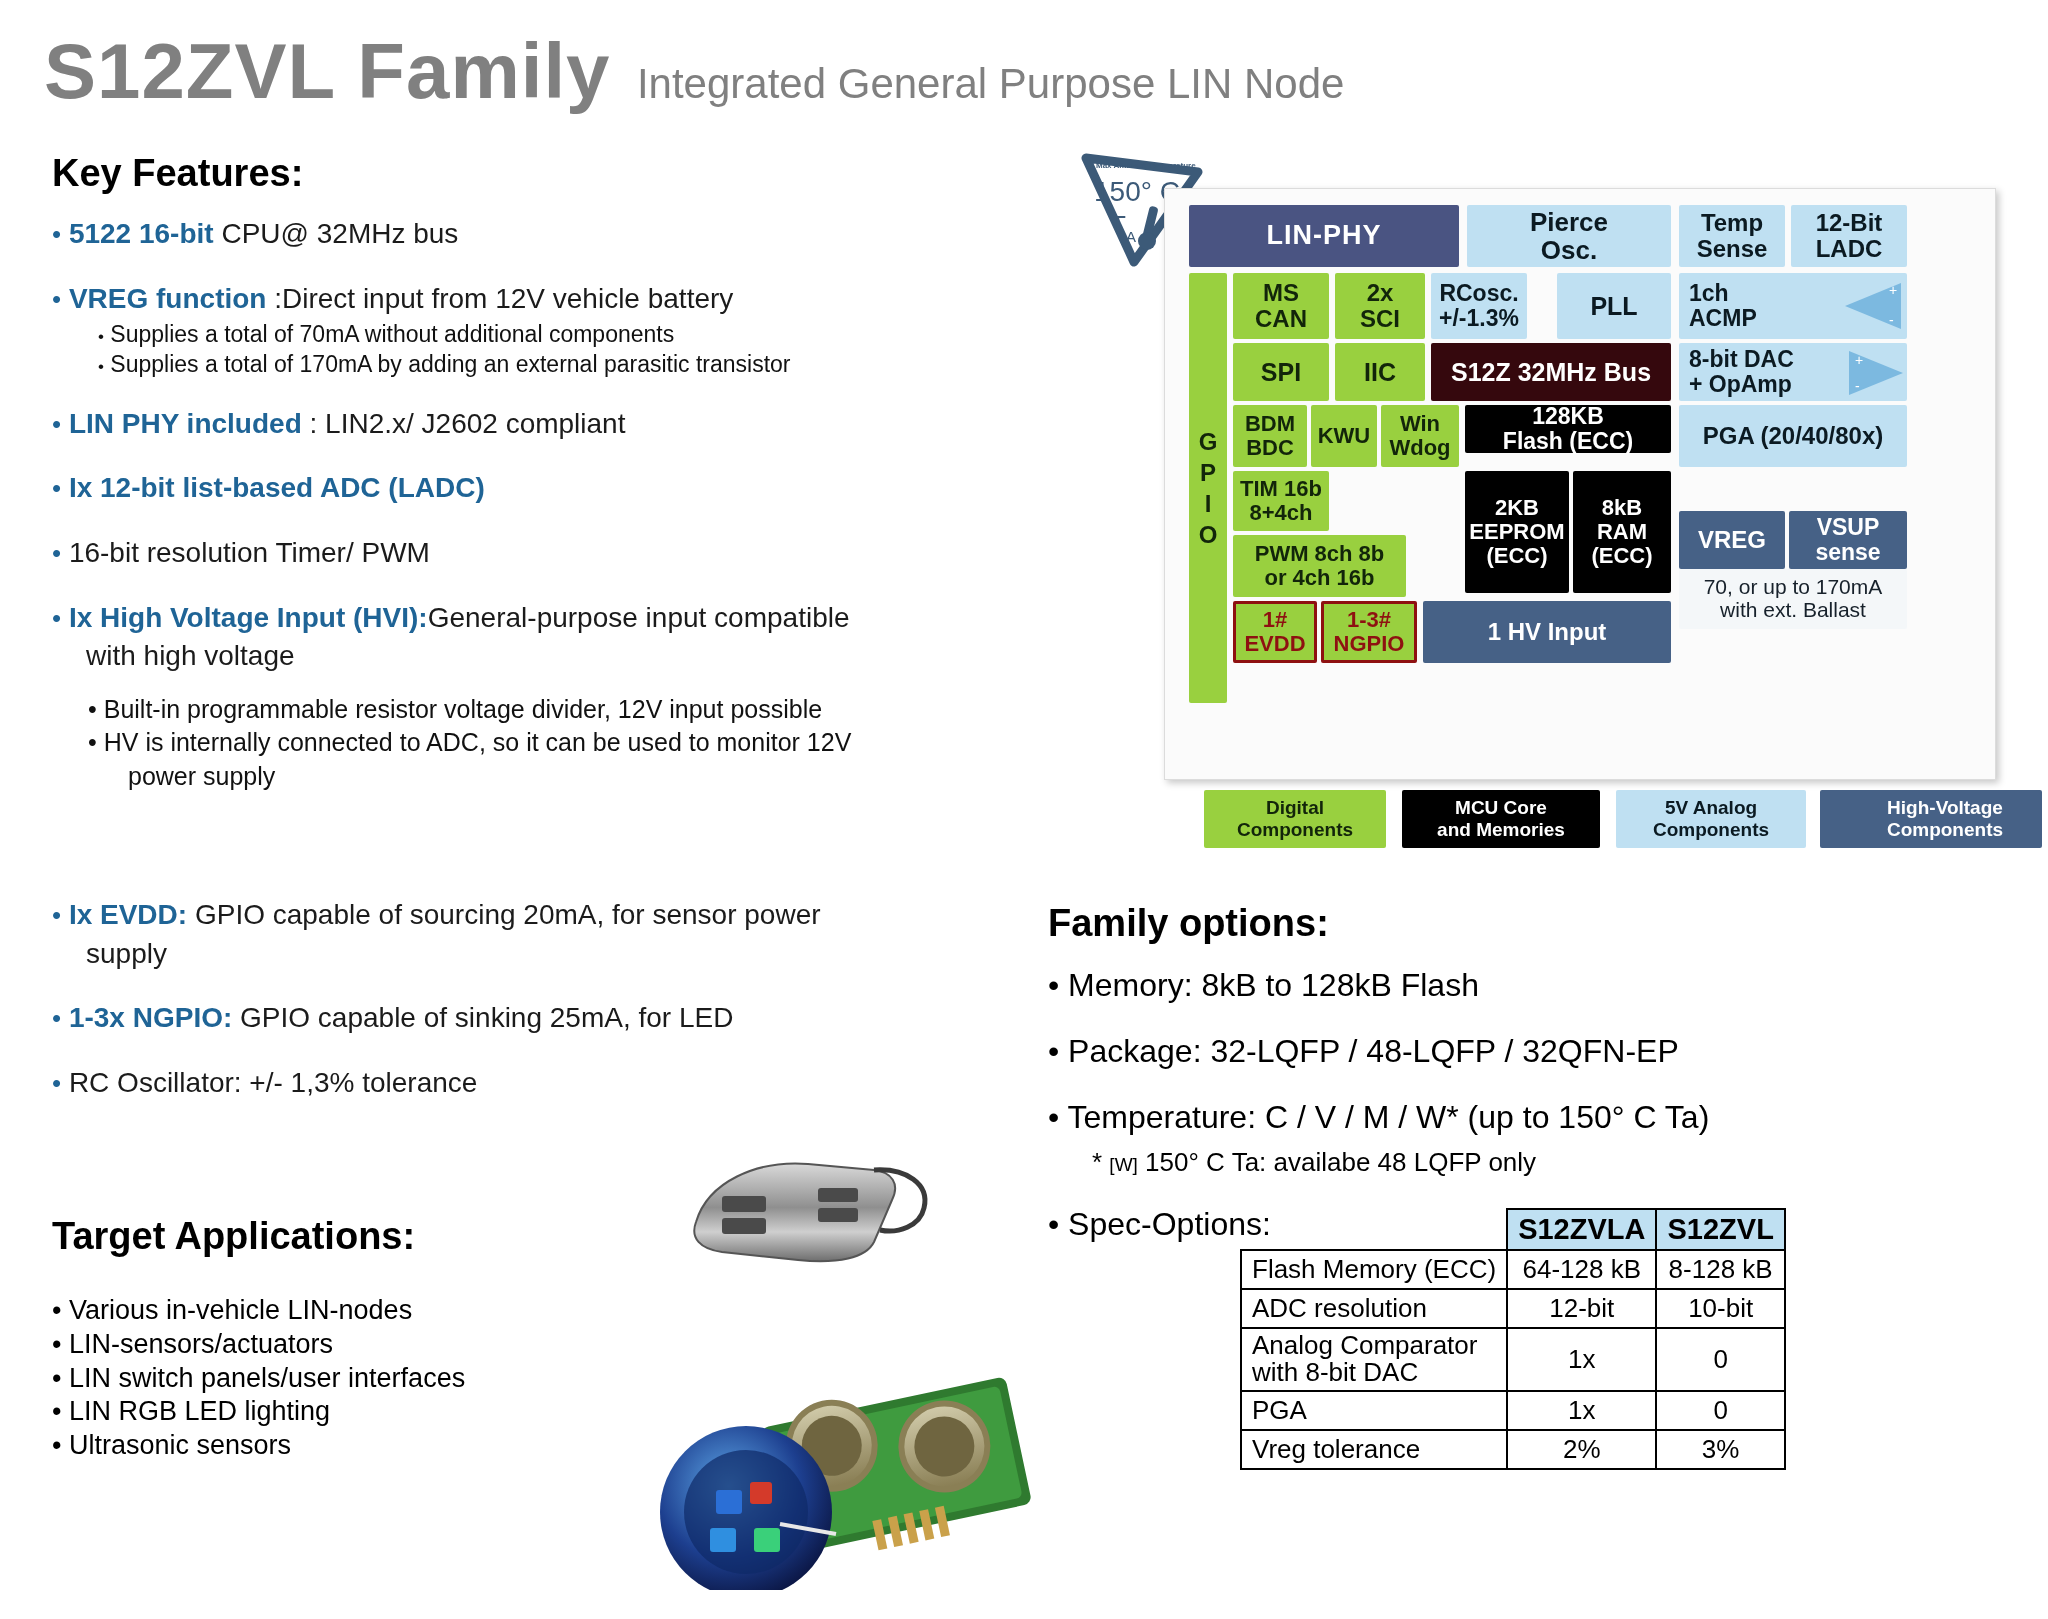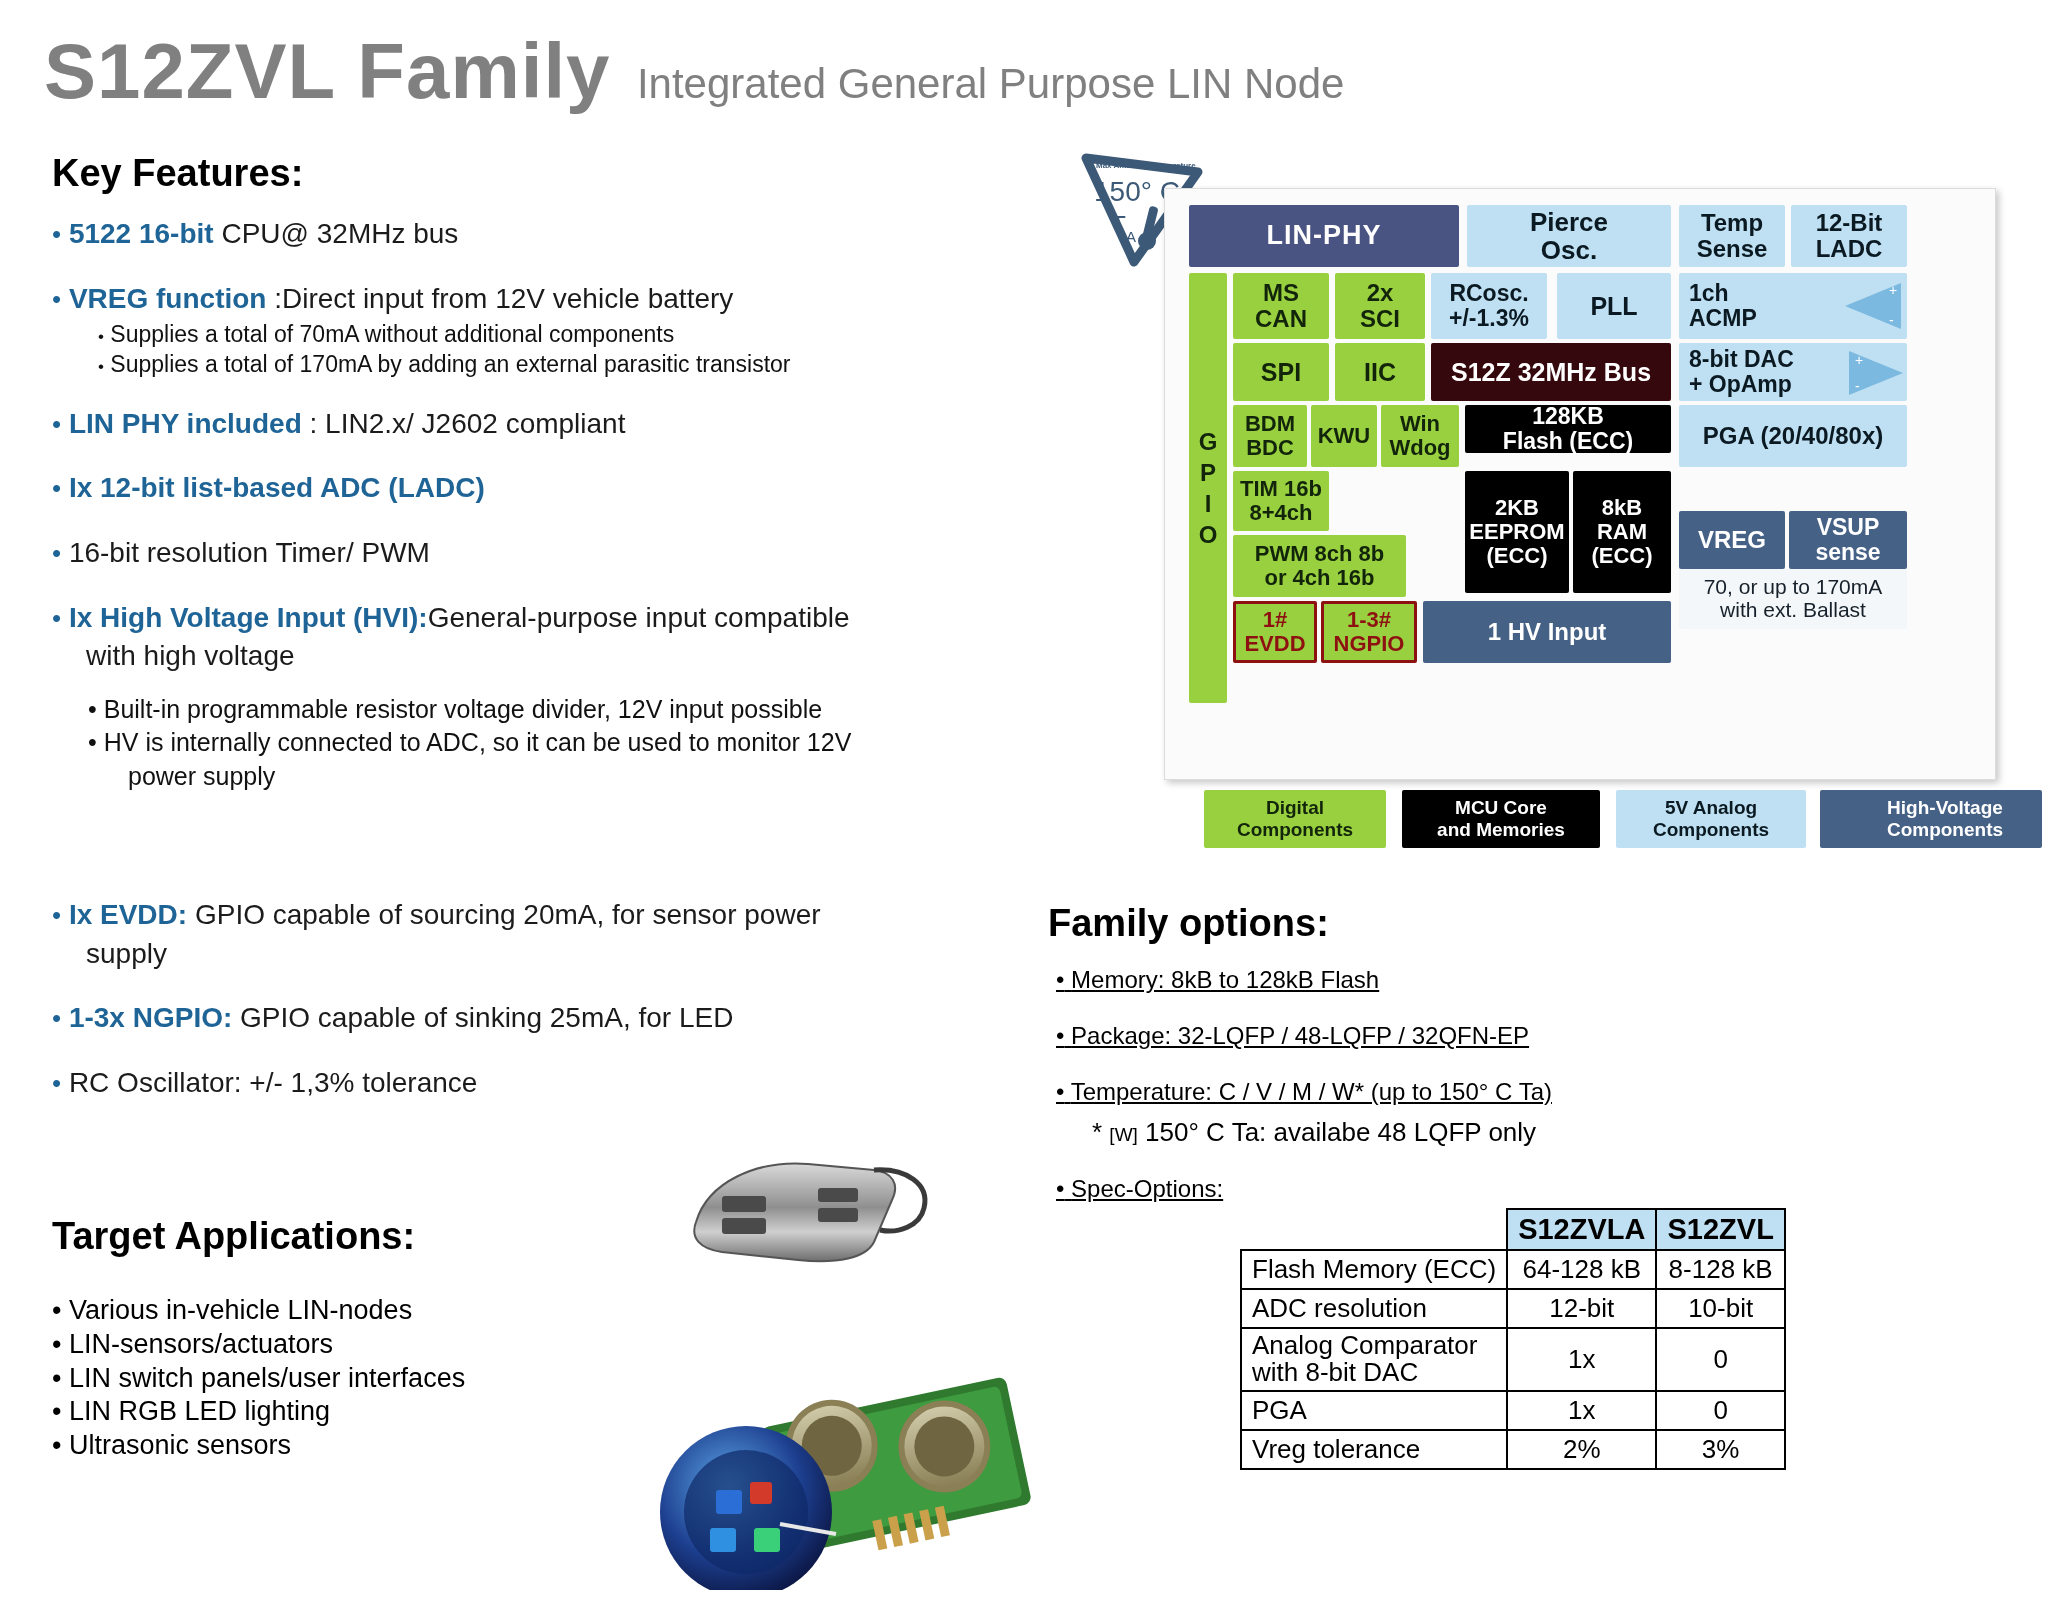--- a/index.html
+++ b/index.html
@@ -82,22 +82,22 @@
   .lg{
     position:absolute;top:0;height:58px;display:flex;align-items:center;
     justify-content:center;text-align:center;font-size:19px;font-weight:bold;
     line-height:1.15;border-radius:2px;
   }
 
   
   #family{position:absolute;left:1048px;top:902px;width:960px;}
   #family h2{font-size:38px;font-weight:bold;margin:0 0 20px 0;}
   .fopt{
-    font-size:24px;line-height:1.25;margin:0 0 26px 8px;
-    padding-left:28px;text-indent:-28px;color:#000;text-decoration:underline;
+    font-size:32px;line-height:1.25;margin:0 0 26px 0;
+    padding-left:28px;text-indent:-28px;color:#000;
   }
   .fnote{font-size:26px;margin:-16px 0 26px 44px;color:#000;}
   .small-w{font-size:19px;}
 
   
   #spec-table{position:absolute;left:1240px;top:1208px;border-collapse:collapse;}
   #spec-table td,#spec-table th{
     border:2px solid #000;padding:3px 10px;font-size:26px;
     color:#000;background:#ffffff;font-weight:normal;text-align:center;margin-top:25px;
   }
@@ -301,21 +301,21 @@
         <span>G</span>
           <span>P</span>
         <span>I</span>
           <span>O</span>
       </div>
 
       <div class="blk green" style="left:58px;top:72px;width:96px;height:66px;font-size:24px;white-space:pre-line;">MS
 CAN</div>
       <div class="blk green" style="left:160px;top:72px;width:90px;height:66px;font-size:24px;white-space:pre-line;">2x
 SCI</div>
-      <div class="blk lblue" style="left:256px;top:72px;width:116px;height:66px;font-size:23px;white-space:pre-line;">RCosc.
+      <div class="blk lblue" style="left:256px;top:72px;width:96px;height:66px;font-size:23px;white-space:pre-line;">RCosc.
 +/-1.3%</div>
       <div class="blk lblue" style="left:382px;top:72px;width:114px;height:66px;font-size:25px;">PLL</div>
       <div class="blk lblue" style="left:504px;top:72px;width:228px;height:66px;font-size:23px;white-space:pre-line;
            justify-content:flex-start;padding-left:10px;text-align:left;">1ch
 ACMP</div>
       <svg style="position:absolute;left:660px;top:76px;" width="70" height="58">
         <polygon points="66,6 66,52 10,29" fill="#7cb9e0"></polygon>
         <text x="54" y="18" font-size="14" fill="#fff" font-family="Liberation Sans, sans-serif">+</text>
         <text x="54" y="48" font-size="14" fill="#fff" font-family="Liberation Sans, sans-serif">-</text>
       </svg>

